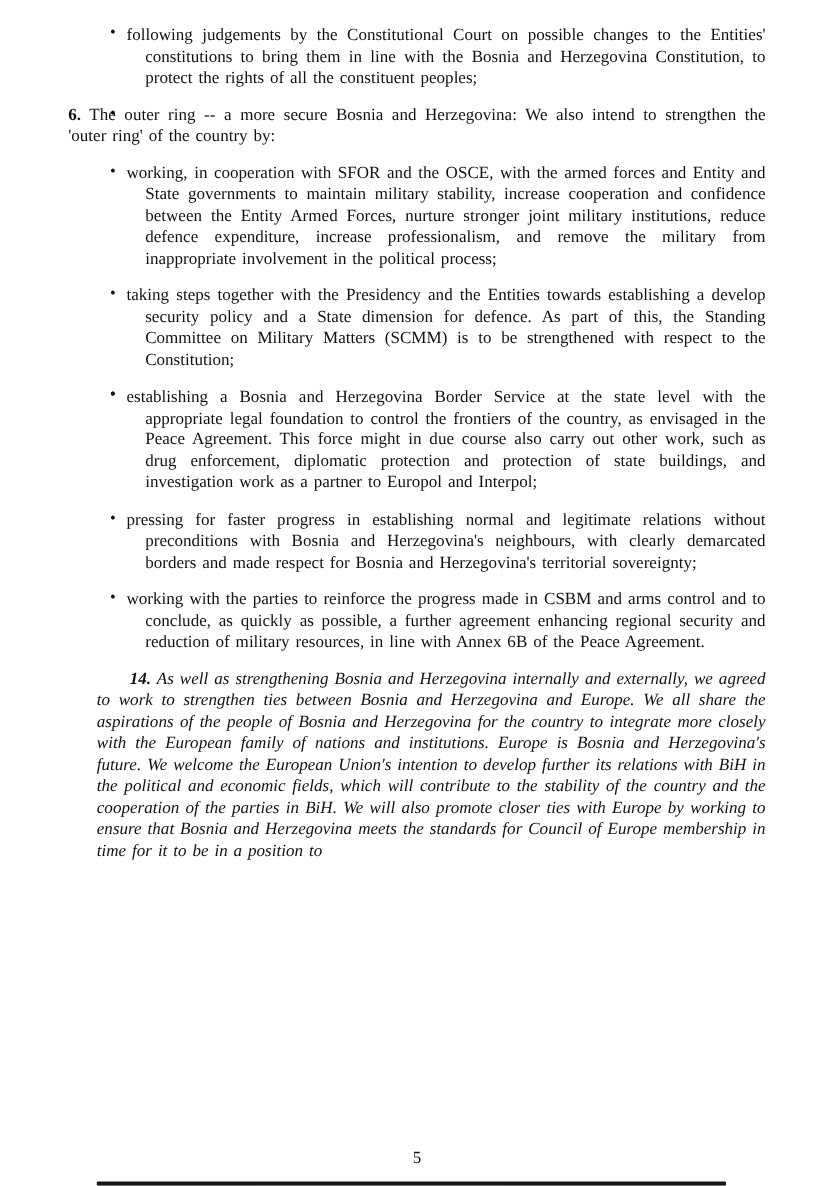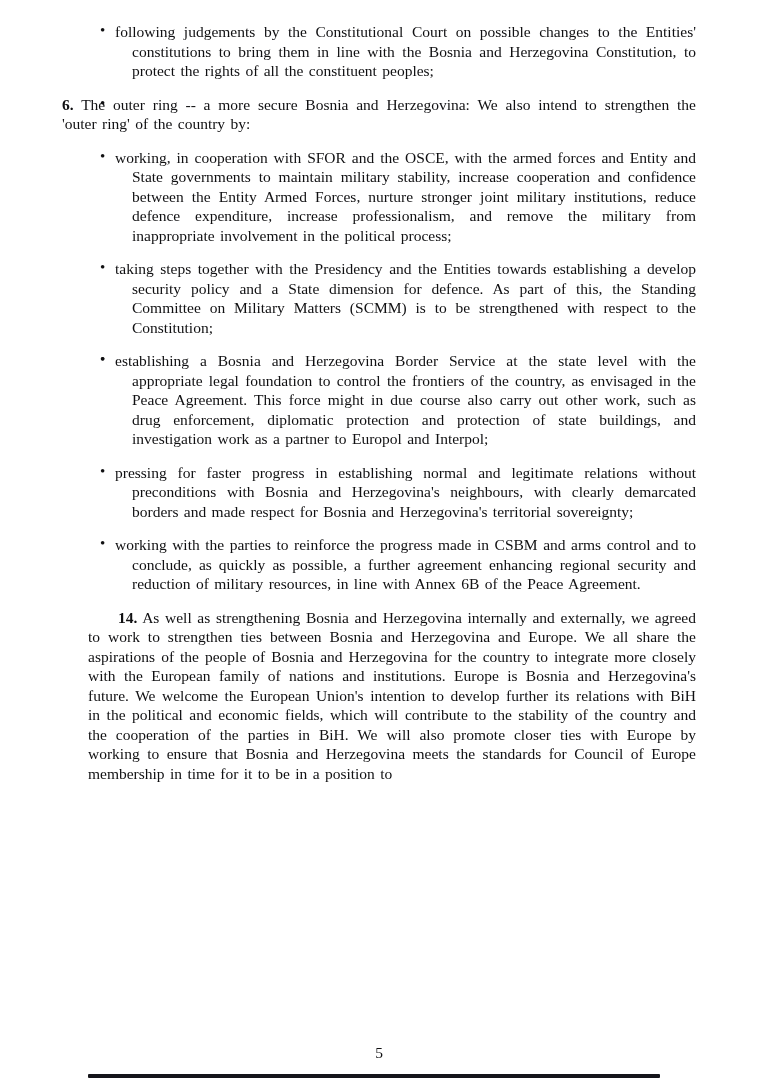--- a/index.html
+++ b/index.html
@@ -46,20 +46,21 @@
   .para {
     margin: 0 0 14px 0;
     text-align: justify;
     word-spacing: 1.5px;
   }
   .para-num { font-weight: bold; }
   .para-14 {
     margin-left: 26px;
     text-indent: 30px;
     margin-bottom: 0;
+    font-style: italic;
   }
   .page-number {
     position: absolute;
     bottom: 16px;
     left: 0;
     width: 100%;
     text-align: center;
     font-size: 15.5px;
   }
   .scan-edge {

